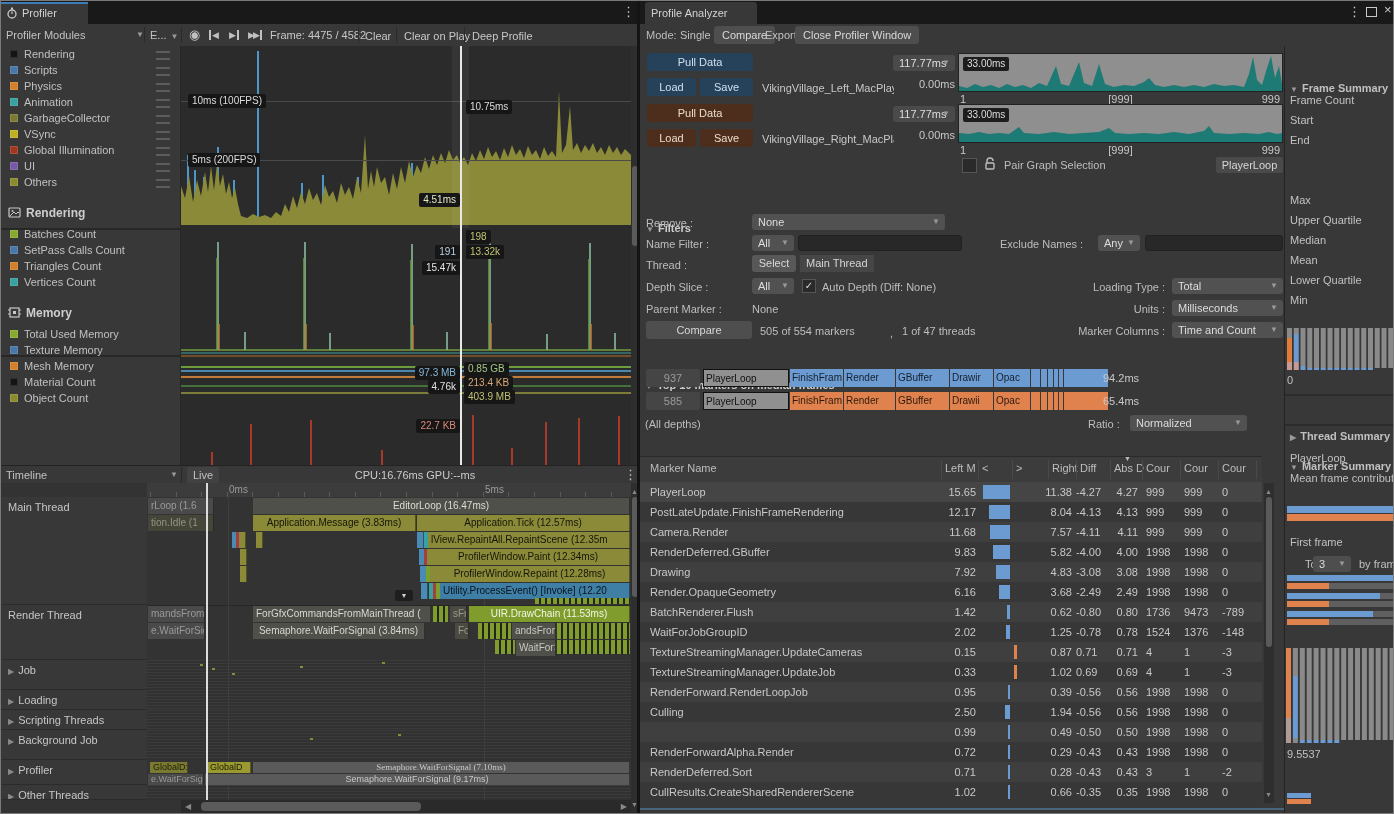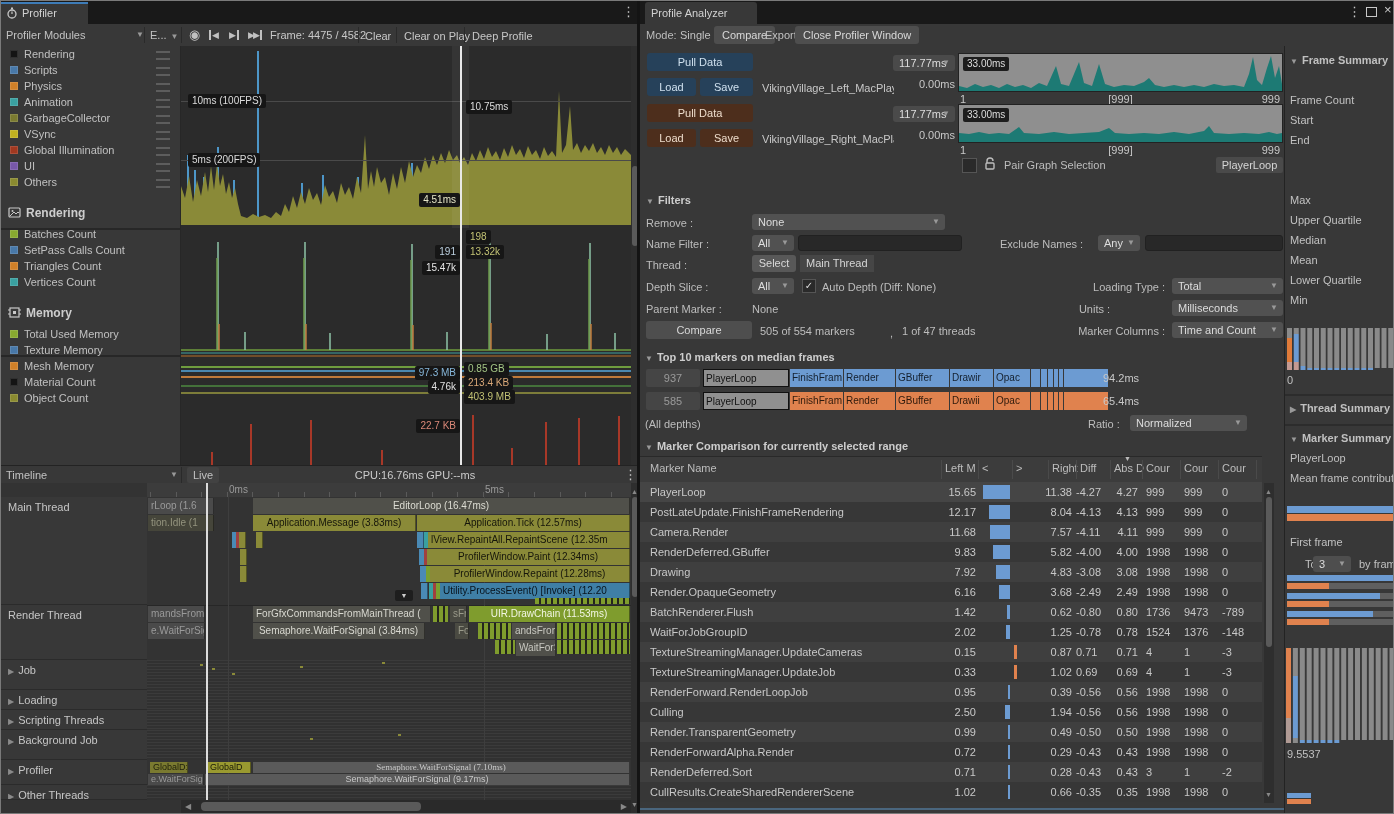--- a/index.html
+++ b/index.html
@@ -47,21 +47,21 @@
   .hthumb{position:absolute;top:2px;height:9px;background:#5a5a5a;border-radius:4px;}
   .scroll-arrow{color:#888;font-size:8px;line-height:13px;}
   
   .btn{display:inline-block;text-align:center;border-radius:3px;color:#d8d8d8;background:#4e4e4e;line-height:18px;}
   .btn-blue{background:#26415a;color:#cfe0ee;}
   .btn-brown{background:#4d2e1c;color:#eeddcc;}
   .dd{position:absolute;background:#515151;border-radius:3px;height:16px;line-height:16px;padding:0 6px;color:#ddd;box-sizing:border-box;white-space:nowrap;overflow:hidden;}
   .dd .ddarrow{position:absolute;right:5px;top:0;}
   .input{position:absolute;background:#282828;border:1px solid #212121;border-radius:3px;height:16px;box-sizing:border-box;}
   .flabel{position:absolute;color:#bdbdbd;white-space:nowrap;}
-  .sect{font-weight:bold;color:#cdcdcd;}
+  .sect{font-weight:bold;color:#cdcdcd;margin-top:28px;}
   .foldout{color:#999;font-size:8px;margin-right:4px;}
   .t10chip{position:absolute;width:54px;height:18px;background:#454545;border-radius:2px;color:#9a9a9a;text-align:center;line-height:18px;}
   .t10bar{position:absolute;height:18px;white-space:nowrap;font-size:0;}
   .seg2{display:inline-block;height:18px;line-height:18px;font-size:10px;color:#14202e;overflow:hidden;white-space:nowrap;box-sizing:border-box;padding:0 2px;margin-right:1px;vertical-align:top;}
   .blue .seg2{background:#6c9bd2;}
   .orange .seg2{background:#e0824e;color:#2e1a0c;}
   
   .thead{position:absolute;left:640px;top:456px;width:622px;height:25px;background:#3c3c3c;border-bottom:1px solid #292929;border-top:1px solid #292929;}
   .th{position:absolute;top:5px;color:#bdbdbd;white-space:nowrap;overflow:hidden;}
   .hdiv{position:absolute;top:3px;width:1px;height:19px;background:#4a4a4a;}
@@ -666,21 +666,21 @@
     <span class="abs btn" style="left:112px;top:209px;width:44px;height:17px;line-height:17px;background:#585858;">Select</span>
     <span class="abs" style="left:160px;top:209px;padding:0 6px;height:17px;line-height:17px;background:#464646;color:#d5d5d5;">Main Thread</span>
     <span class="flabel" style="left:6px;top:235px;">Depth Slice :</span>
     <span class="dd" style="left:112px;top:232px;width:42px;"><span>All</span><span class="ddarrow">▼</span></span>
     <span class="abs" style="left:162px;top:233px;width:12px;height:12px;background:#2a2a2a;border:1px solid #555;color:#ddd;font-size:10px;line-height:12px;text-align:center;">✓</span>
     <span class="flabel" style="left:182px;top:235px;">Auto Depth (Diff: None)</span>
     <span class="flabel" style="left:428px;top:235px;width:97px;text-align:right;">Loading Type :</span>
     <span class="dd" style="left:532px;top:232px;width:111px;"><span>Total</span><span class="ddarrow">▼</span></span>
     <span class="flabel" style="left:6px;top:257px;">Parent Marker :</span>
     <span class="flabel" style="left:112px;top:257px;">None</span>
-    <span class="flabel" style="left:406px;top:257px;width:97px;text-align:center;">Units :</span>
+    <span class="flabel" style="left:428px;top:257px;width:97px;text-align:right;">Units :</span>
     <span class="dd" style="left:532px;top:254px;width:111px;"><span>Milliseconds</span><span class="ddarrow">▼</span></span>
     <span class="abs btn" style="left:6px;top:275px;width:106px;">Compare</span>
     <span class="flabel" style="left:120px;top:279px;">505 of 554 markers</span>
     <span class="flabel" style="left:250px;top:281px;">,</span>
     <span class="flabel" style="left:262px;top:279px;">1 of 47 threads</span>
     <span class="flabel" style="left:428px;top:279px;width:97px;text-align:right;">Marker Columns :</span>
     <span class="dd" style="left:532px;top:276px;width:111px;"><span>Time and Count</span><span class="ddarrow">▼</span></span>
 
     <div class="abs sect" style="left:5px;top:305px;"><span class="foldout">▼</span><span>Top 10 markers on median frames</span></div>
     <span class="t10chip" style="top:323px;left:6px;">937</span>
@@ -876,21 +876,20 @@
         <div class="rbar" style="width: 0px;"></div>
         <div class="c rv">1.94</div>
         <div class="c dv">-0.56</div>
         <div class="c av">0.56</div>
         <div class="c c1">1998</div>
         <div class="c c2">1998</div>
         <div class="c c3">0</div>
       </div>
 
       <div class="trow">
-        <div class="c name">Render.TransparentGeometry</div>
         <div class="c lv">0.99</div>
         <div class="lbar" style="width: 2px;"></div>
         <div class="rbar" style="width: 0px;"></div>
         <div class="c rv">0.49</div>
         <div class="c dv">-0.50</div>
         <div class="c av">0.50</div>
         <div class="c c1">1998</div>
         <div class="c c2">1998</div>
         <div class="c c3">0</div>
       </div>

